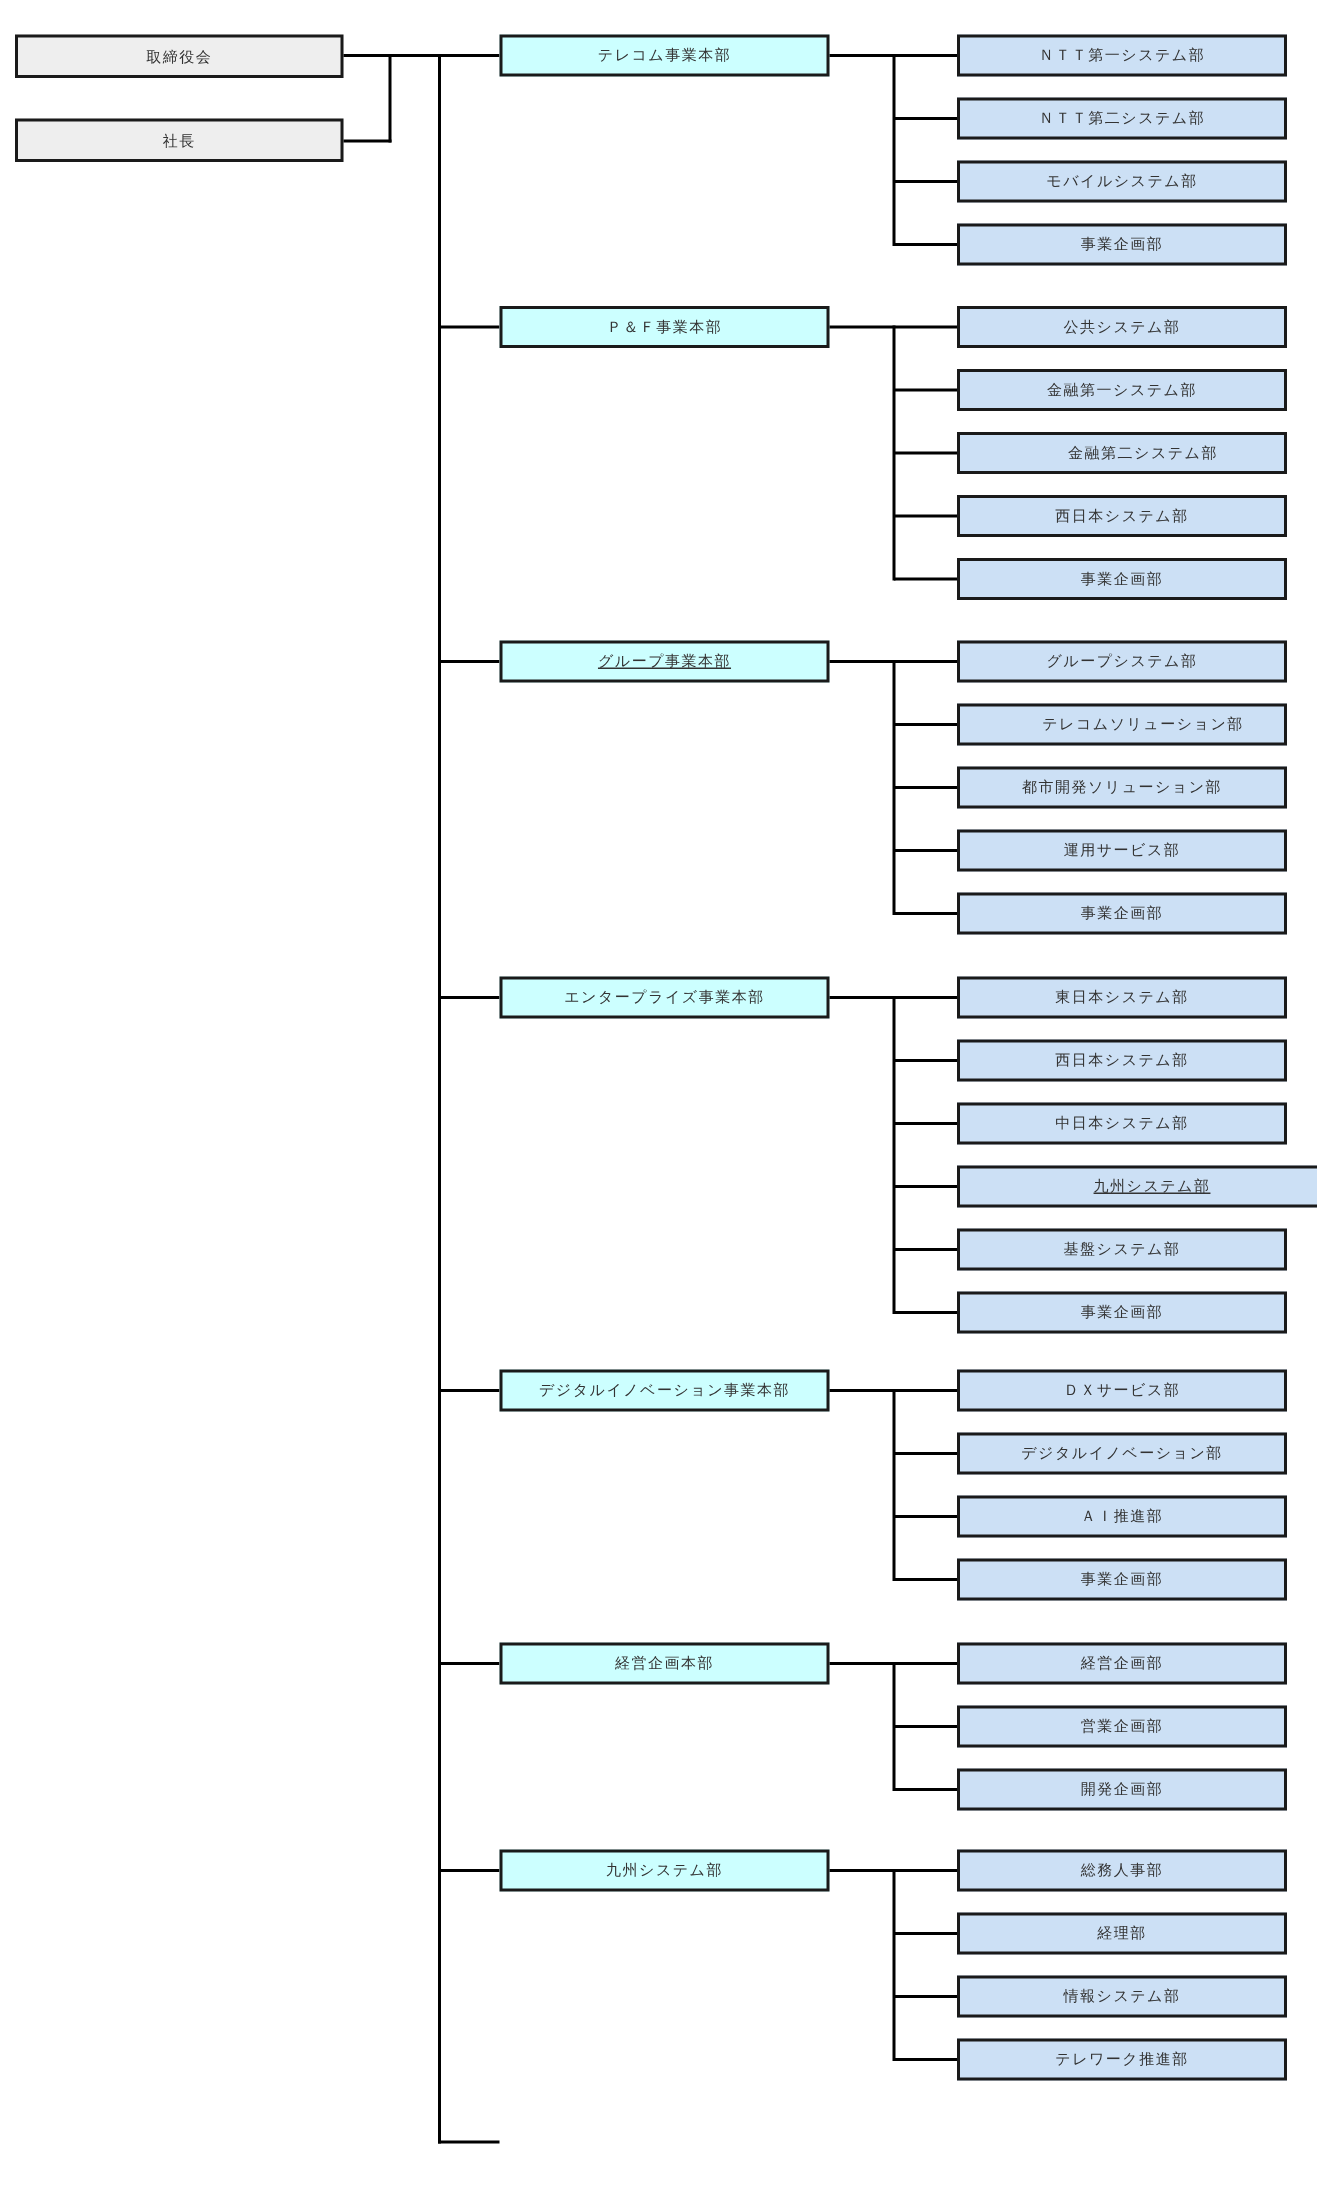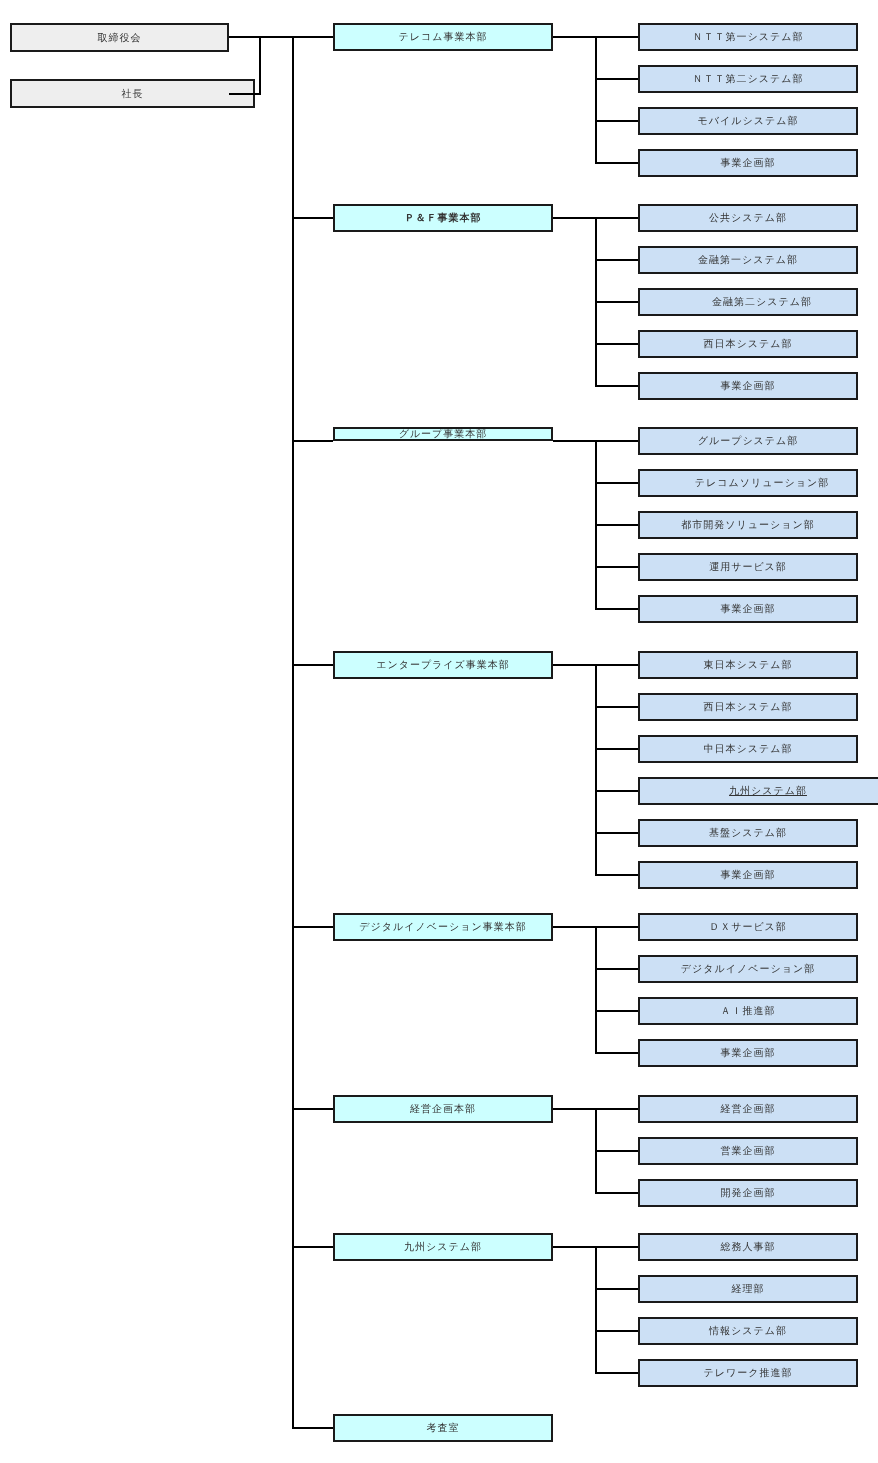--- a/index.html
+++ b/index.html
@@ -26,62 +26,61 @@
   }
   .node.root       { background: #eeeeee; }
   .node.division   { background: #ccffff; }
   .node.department { background: #cce0f5; }
   .line {
     position: absolute;
     background: #000000;
   }
   
   .box-board     { left: 10px; top: 23px;  width: 219px; height: 29px; }
-  .box-president { left: 10px; top: 79px;  width: 245px; height: 29px; }
+  .box-president { left: 10px; top: 79px;  width: 219px; height: 29px; }
   
   .box-audit     { left: 333px; top: 1414px; width: 220px; height: 28px; }
 </style>
 </head>
 <body>
 
 <div class="stage">
   <div class="node root box-board">取締役会</div>
   <div class="node root box-president">社長</div>
-  <div class="node division box-audit">考査室</div>
   <div id="generated">
       <div class="line" style="left: 229px; top: 36px; width: 65px; height: 2px;"></div>
       <div class="line" style="left: 229px; top: 93px; width: 32px; height: 2px;"></div>
       <div class="line" style="left: 259px; top: 36px; width: 2px; height: 59px;"></div>
       <div class="line" style="left: 292px; top: 36px; width: 2px; height: 1393px;"></div>
       <div class="line" style="left: 292px; top: 36px; width: 41px; height: 2px;"></div>
       <div class="node division" style="left: 333px; top: 23px; width: 220px; height: 28px;">テレコム事業本部</div>
       <div class="line" style="left: 553px; top: 36px; width: 85px; height: 2px;"></div>
       <div class="line" style="left: 595px; top: 36px; width: 2px; height: 128px;"></div>
       <div class="node department" style="left: 638px; top: 23px; width: 220px; height: 28px;">ＮＴＴ第一システム部</div>
       <div class="line" style="left: 596px; top: 78px; width: 42px; height: 2px;"></div>
       <div class="node department" style="left: 638px; top: 65px; width: 220px; height: 28px;">ＮＴＴ第二システム部</div>
       <div class="line" style="left: 596px; top: 120px; width: 42px; height: 2px;"></div>
       <div class="node department" style="left: 638px; top: 107px; width: 220px; height: 28px;">モバイルシステム部</div>
       <div class="line" style="left: 596px; top: 162px; width: 42px; height: 2px;"></div>
       <div class="node department" style="left: 638px; top: 149px; width: 220px; height: 28px;">事業企画部</div>
       <div class="line" style="left: 292px; top: 217px; width: 41px; height: 2px;"></div>
-      <div class="node division" style="left: 333px; top: 204px; width: 220px; height: 28px; font-weight: bold;">Ｐ＆Ｆ事業本部</div>
+      <div class="node division" style="left: 333px; top: 204px; width: 220px; height: 28px;">Ｐ＆Ｆ事業本部</div>
       <div class="line" style="left: 553px; top: 217px; width: 85px; height: 2px;"></div>
       <div class="line" style="left: 595px; top: 217px; width: 2px; height: 170px;"></div>
       <div class="node department" style="left: 638px; top: 204px; width: 220px; height: 28px;">公共システム部</div>
       <div class="line" style="left: 596px; top: 259px; width: 42px; height: 2px;"></div>
       <div class="node department" style="left: 638px; top: 246px; width: 220px; height: 28px;">金融第一システム部</div>
       <div class="line" style="left: 596px; top: 301px; width: 42px; height: 2px;"></div>
       <div class="node department" style="left: 638px; top: 288px; width: 220px; height: 28px; padding-left: 28px;">金融第二システム部</div>
       <div class="line" style="left: 596px; top: 343px; width: 42px; height: 2px;"></div>
       <div class="node department" style="left: 638px; top: 330px; width: 220px; height: 28px;">西日本システム部</div>
       <div class="line" style="left: 596px; top: 385px; width: 42px; height: 2px;"></div>
       <div class="node department" style="left: 638px; top: 372px; width: 220px; height: 28px;">事業企画部</div>
       <div class="line" style="left: 292px; top: 440px; width: 41px; height: 2px;"></div>
-      <div class="node division" style="left: 333px; top: 427px; width: 220px; height: 14px;">グループ事業本部</div>
+      <div class="node division" style="left: 333px; top: 427px; width: 220px; height: 28px; text-decoration: underline;">グループ事業本部</div>
       <div class="line" style="left: 553px; top: 440px; width: 85px; height: 2px;"></div>
       <div class="line" style="left: 595px; top: 440px; width: 2px; height: 170px;"></div>
       <div class="node department" style="left: 638px; top: 427px; width: 220px; height: 28px;">グループシステム部</div>
       <div class="line" style="left: 596px; top: 482px; width: 42px; height: 2px;"></div>
       <div class="node department" style="left: 638px; top: 469px; width: 220px; height: 28px; padding-left: 28px;">テレコムソリューション部</div>
       <div class="line" style="left: 596px; top: 524px; width: 42px; height: 2px;"></div>
       <div class="node department" style="left: 638px; top: 511px; width: 220px; height: 28px;">都市開発ソリューション部</div>
       <div class="line" style="left: 596px; top: 566px; width: 42px; height: 2px;"></div>
       <div class="node department" style="left: 638px; top: 553px; width: 220px; height: 28px; text-align: center;">運用サービス部</div>
       <div class="line" style="left: 596px; top: 608px; width: 42px; height: 2px;"></div>

